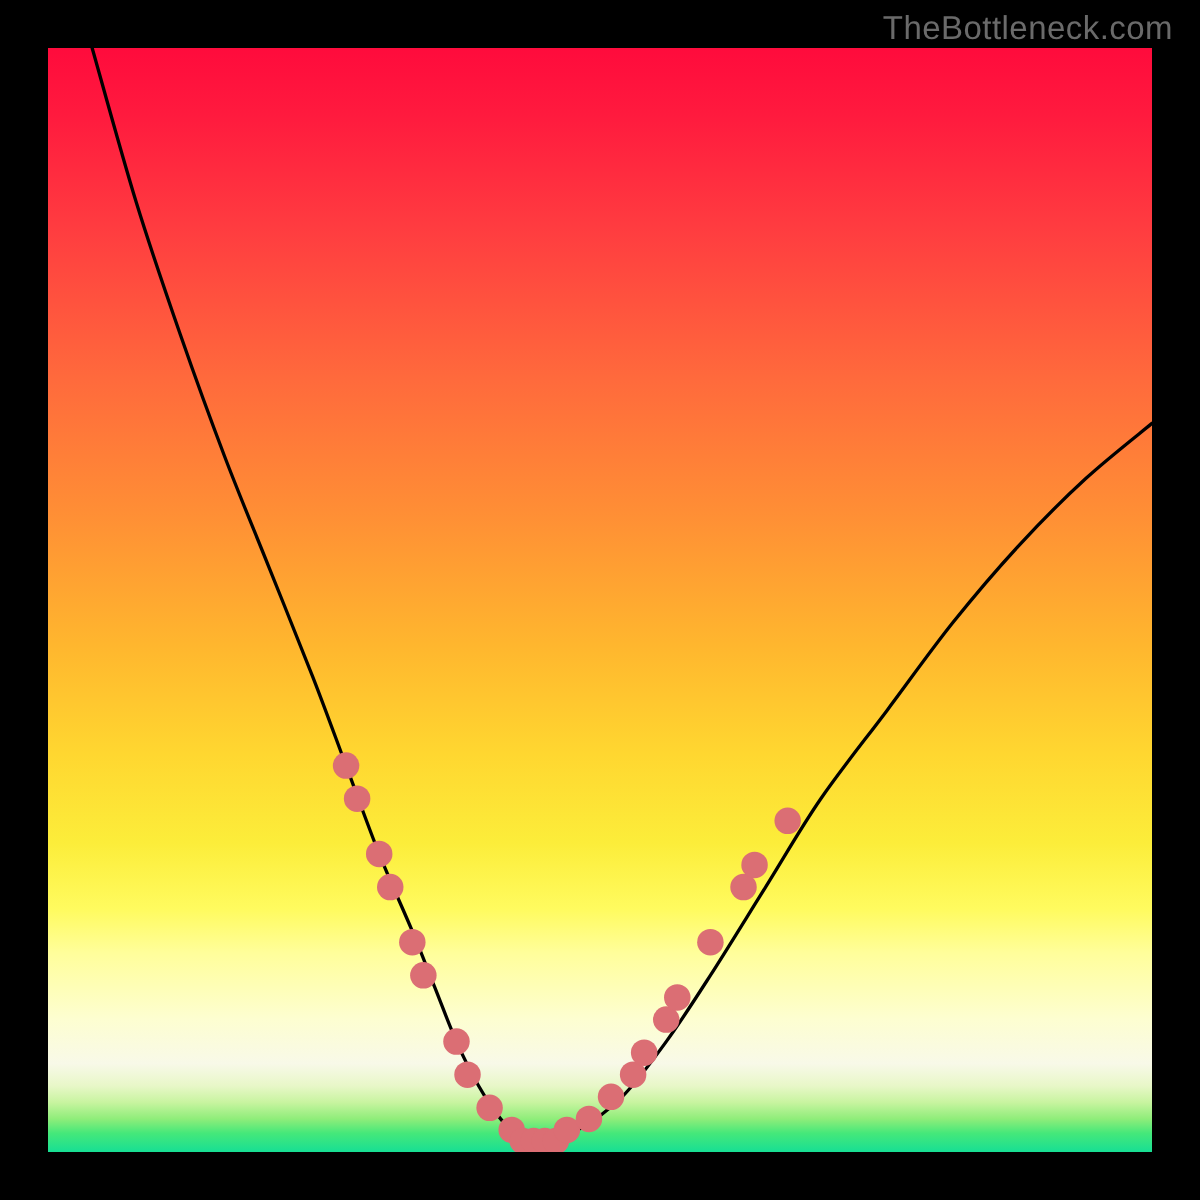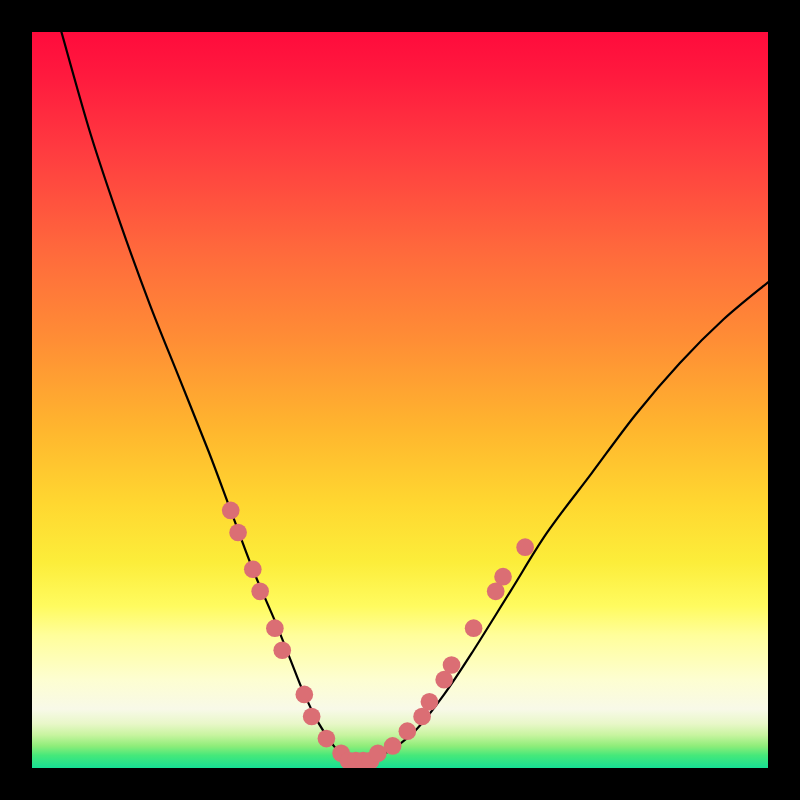--- a/index.html
+++ b/index.html
@@ -61,20 +61,21 @@
     top: 0;
     left: 0;
     width: 736px;
     height: 736px;
   }
 </style>
 </head>
 <body>
 
 <div class="frame">
+  <div class="watermark">TheBottleneck.com</div>
   <div class="plot">
     <svg class="curve" viewBox="0 0 736 736" preserveAspectRatio="none">
       <path id="curve-path" fill="none" stroke="#000000" stroke-width="2.2" stroke-linecap="round" d="M 29.44,0 C 34.34666666666667,17.17333333333333 49.06666666666667,71.14666666666663 58.88,103.03999999999996 C 68.69333333333333,134.9333333333333 78.50666666666666,163.14666666666668 88.32,191.36 C 98.13333333333333,219.57333333333335 107.94666666666667,246.56 117.76,272.32 C 127.57333333333334,298.08 137.38666666666668,321.38666666666666 147.20000000000002,345.91999999999996 C 157.01333333333335,370.45333333333326 168.0533333333333,397.43999999999994 176.64,419.52 C 185.22666666666666,441.6 191.36,458.77333333333337 198.72000000000003,478.40000000000003 C 206.08000000000004,498.0266666666667 213.44,518.88 220.79999999999998,537.28 C 228.15999999999997,555.68 236.7466666666667,574.0799999999999 242.88000000000002,588.8 C 249.01333333333335,603.52 252.6933333333333,613.3333333333334 257.59999999999997,625.6 C 262.5066666666666,637.8666666666667 267.4133333333333,651.36 272.32,662.4 C 277.2266666666667,673.4399999999999 282.1333333333333,683.2533333333333 287.04,691.84 C 291.9466666666667,700.4266666666667 296.85333333333335,707.7866666666666 301.76,713.92 C 306.66666666666663,720.0533333333333 311.5733333333334,726.1866666666666 316.48,728.64 C 321.38666666666666,731.0933333333334 325.06666666666666,729.8666666666667 331.2,728.64 C 337.3333333333333,727.4133333333333 344.69333333333327,726.1866666666666 353.28,721.28 C 361.8666666666667,716.3733333333333 372.9066666666667,709.0133333333333 382.72,699.2 C 392.53333333333336,689.3866666666668 402.3466666666667,675.8933333333333 412.16,662.4 C 421.97333333333336,648.9066666666666 430.55999999999995,635.4133333333333 441.59999999999997,618.24 C 452.64,601.0666666666667 466.1333333333334,578.9866666666667 478.40000000000003,559.36 C 490.6666666666667,539.7333333333333 501.7066666666666,520.1066666666667 515.1999999999999,500.48 C 528.6933333333333,480.85333333333335 544.64,461.22666666666663 559.36,441.59999999999997 C 574.08,421.9733333333333 588.8,401.12 603.52,382.72 C 618.24,364.32000000000005 632.9599999999999,347.14666666666665 647.68,331.2 C 662.4,315.25333333333333 677.1199999999999,300.53333333333336 691.8399999999999,287.04 C 706.56,273.5466666666667 728.64,256.3733333333333 736,250.23999999999995"></path>
       <g id="marker-group">
           <circle cx="198.72000000000003" cy="478.40000000000003" r="8.832" fill="#db6e74"></circle>
           <circle cx="206.08" cy="500.48" r="8.832" fill="#db6e74"></circle>
           <circle cx="220.79999999999998" cy="537.28" r="8.832" fill="#db6e74"></circle>
           <circle cx="228.16" cy="559.36" r="8.832" fill="#db6e74"></circle>
           <circle cx="242.88000000000002" cy="596.16" r="8.832" fill="#db6e74"></circle>
           <circle cx="250.24" cy="618.24" r="8.832" fill="#db6e74"></circle>

